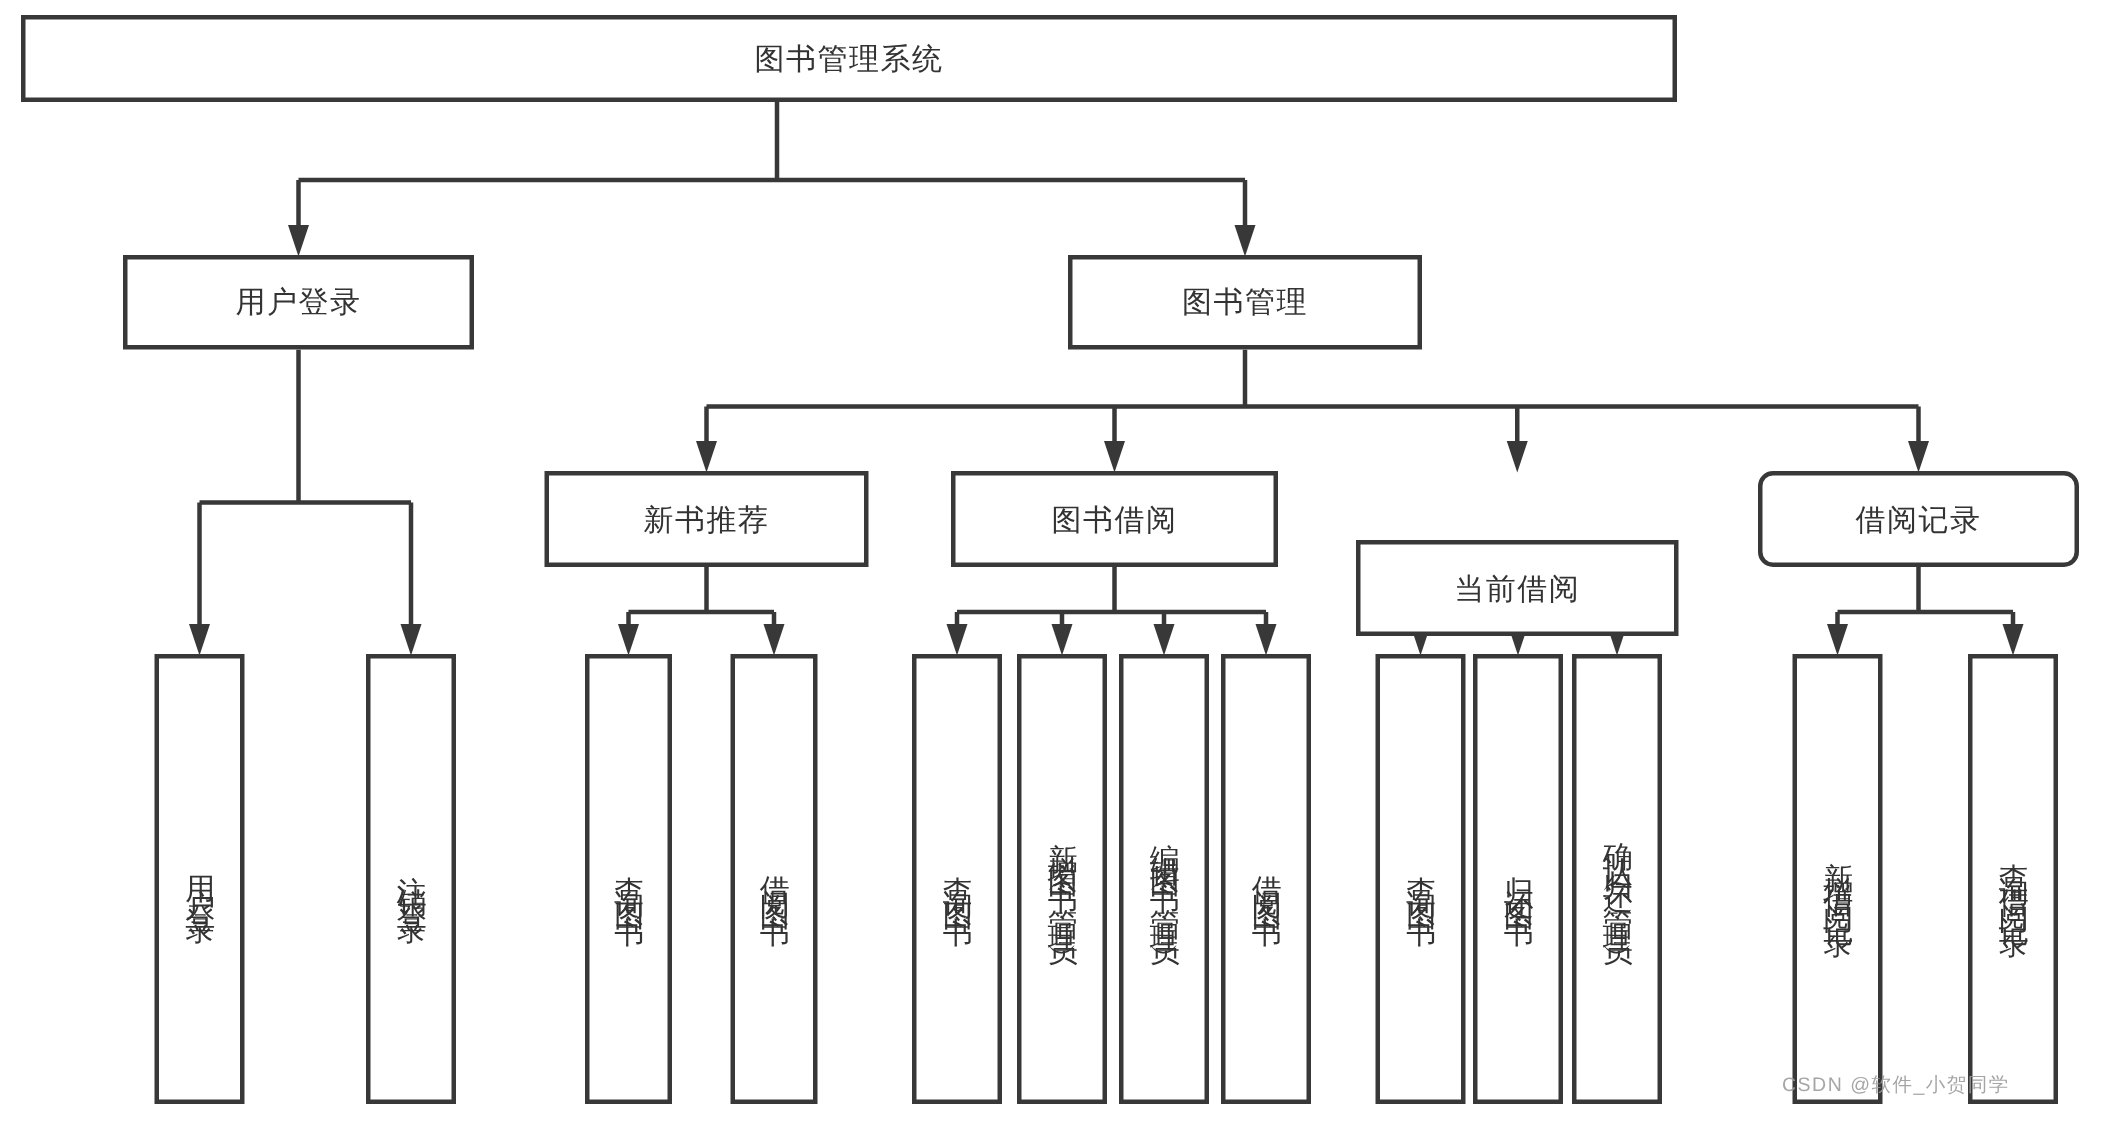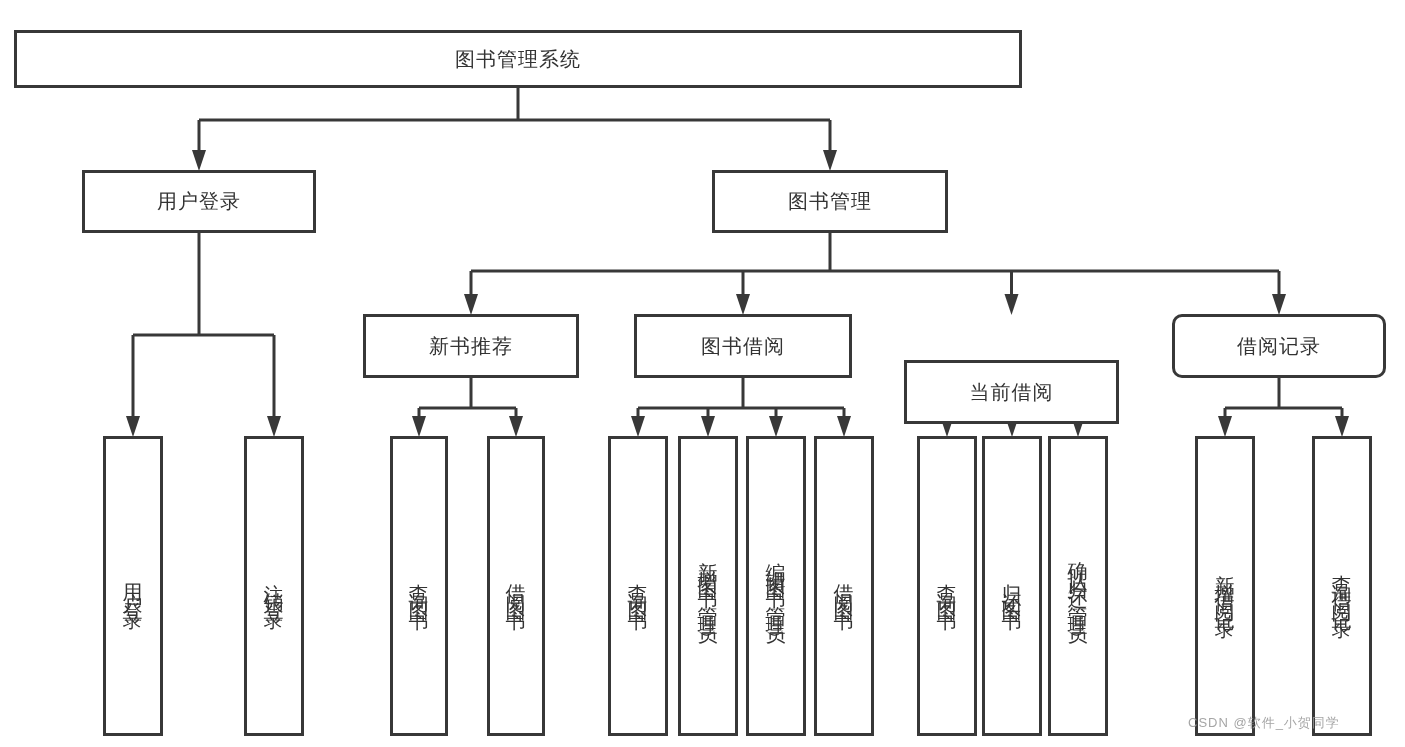--- a/index.html
+++ b/index.html
@@ -76,21 +76,21 @@
       <polygon points="708,437 701,416 715,416" fill="#383838"></polygon>
       <polygon points="776,437 769,416 783,416" fill="#383838"></polygon>
       <polygon points="844,437 837,416 851,416" fill="#383838"></polygon>
       <polygon points="947,437 940,416 954,416" fill="#383838"></polygon>
       <polygon points="1012,437 1005,416 1019,416" fill="#383838"></polygon>
       <polygon points="1078,437 1071,416 1085,416" fill="#383838"></polygon>
       <polygon points="1225,437 1218,416 1232,416" fill="#383838"></polygon>
       <polygon points="1342,437 1335,416 1349,416" fill="#383838"></polygon>
     </svg>
   <div class="nodes-layer">
-      <div class="node horiz" style="left: 14px; top: 10px; width: 1008px; height: 58px; margin-top: 20px;">
+      <div class="node horiz" style="left: 14px; top: 10px; width: 1104px; height: 58px;">
         <span class="lbl">图书管理系统</span>
       </div>
       <div class="node horiz" style="left: 82px; top: 170px; width: 234px; height: 63px;">
         <span class="lbl">用户登录</span>
       </div>
       <div class="node horiz" style="left: 712px; top: 170px; width: 236px; height: 63px;">
         <span class="lbl">图书管理</span>
       </div>
       <div class="node horiz" style="left: 634px; top: 314px; width: 218px; height: 64px;">
         <span class="lbl">图书借阅</span>

